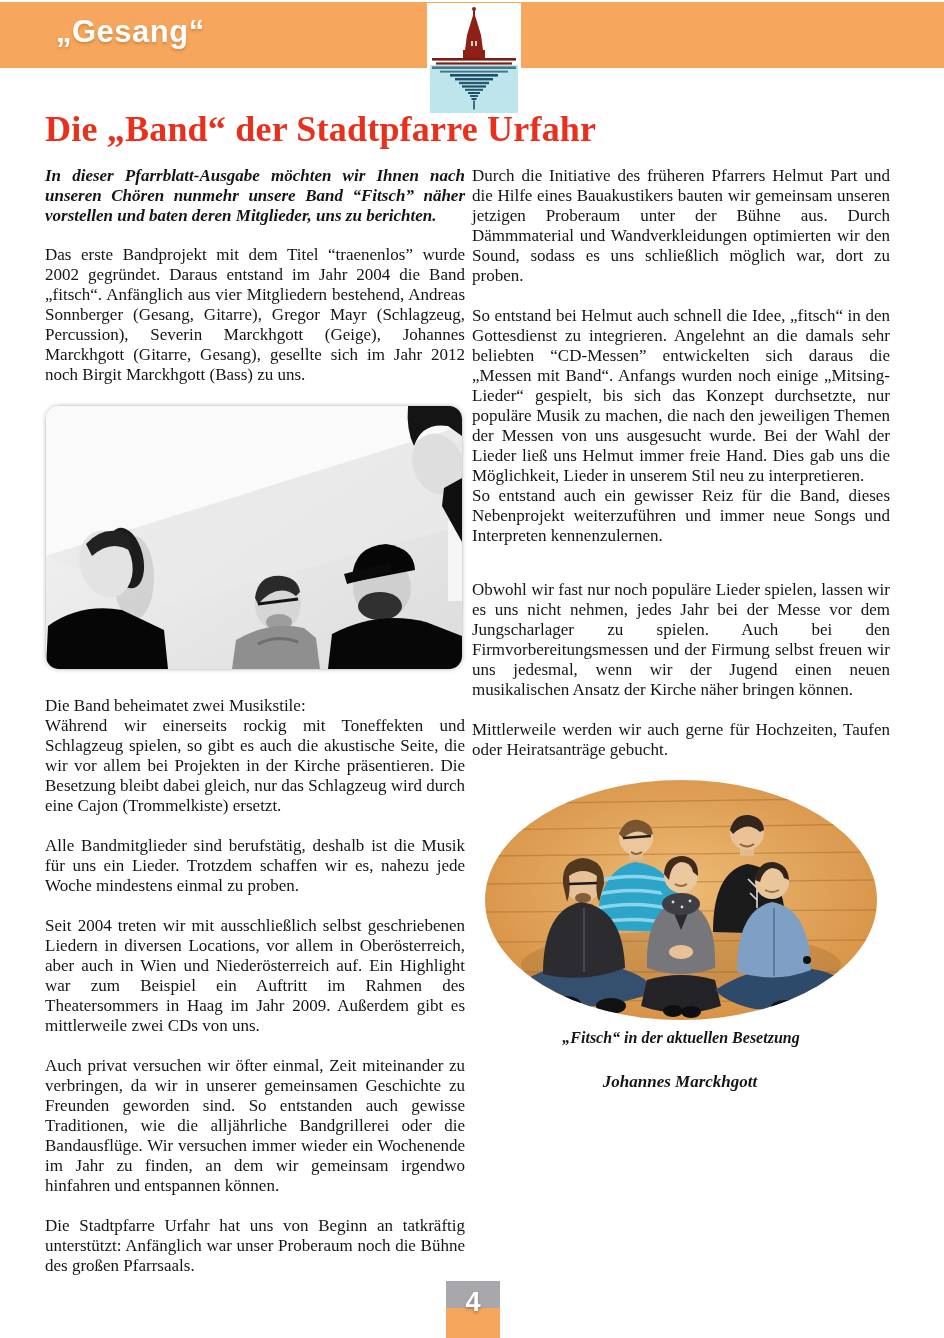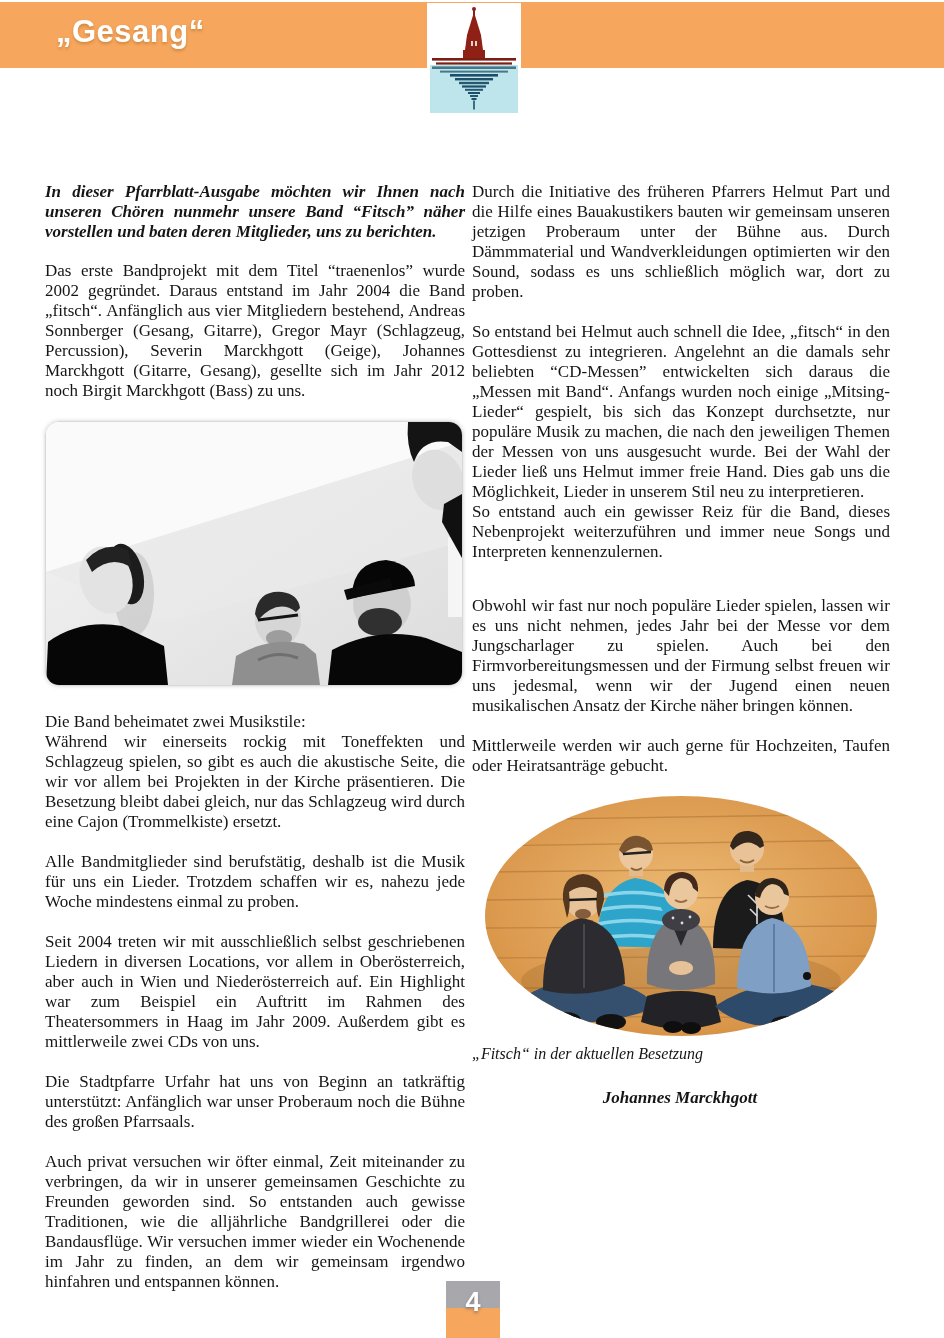--- a/index.html
+++ b/index.html
@@ -13,33 +13,33 @@
             text-shadow:0 2px 3px rgba(140,80,10,.35);}
   .logo-box{position:absolute;left:427px;top:3px;width:94px;height:110px;background:#ffffff;
             display:flex;align-items:flex-start;justify-content:center;}
   .logo-box svg{display:block;}
 
   
   .page-title{position:absolute;left:45px;top:108px;width:860px;
               font-size:36px;font-weight:bold;color:#E8301D;letter-spacing:.2px;}
 
   
-  .col{position:absolute;top:166px;font-size:17px;line-height:20px;text-align:justify;margin-top:16px;}
+  .col{position:absolute;top:166px;font-size:17px;line-height:20px;text-align:justify;}
   .col-left{left:45px;width:420px;}
   .col-right{left:472px;width:418px;}
   .para{margin:0 0 20px 0;white-space:pre-line;}
   .para.intro{font-weight:bold;font-style:italic;margin-bottom:19px;}
   .para.mb-extra{margin-bottom:34px;font-family:Liberation Serif, serif;}
 
   .photo-bw{width:416px;height:263px;margin:0 0 26px 0;border-radius:14px;overflow:hidden;
             border:1px solid #d8d8d8;box-shadow:0 0 4px rgba(0,0,0,.18);}
   .photo-bw svg{display:block;}
 
   .photo-oval-wrap{width:392px;height:240px;margin:16px auto 8px auto;}
-  .photo-caption{text-align:left;font-weight:normal;font-style:italic;font-size:16px;
+  .photo-caption{text-align:center;font-weight:bold;font-style:italic;font-size:16px;
                  margin:0 0 24px 0;}
 
   .signature{text-align:center;font-weight:bold;font-style:italic;font-size:17px;
              margin-top:18px;padding-right:2px;}
 
   
   .footer-block{position:absolute;left:446px;top:1281px;width:54px;height:57px;}
   .footer-gray{position:absolute;left:0;top:0;width:54px;height:27px;background:#A7A7AC;}
   .footer-orange{position:absolute;left:0;top:27px;width:54px;height:30px;background:#F6A65D;}
   .page-number{position:absolute;left:0;top:6px;width:54px;text-align:center;
@@ -79,20 +79,21 @@
         <rect x="32" y="82.4" width="24" height="2.2" fill="#1D5068"></rect>
         <rect x="35" y="85.8" width="18" height="2" fill="#235A72"></rect>
         <rect x="38" y="89" width="12" height="2" fill="#1D5068"></rect>
         <rect x="40" y="92" width="8" height="2" fill="#235A72"></rect>
         <rect x="41.5" y="95" width="5" height="2" fill="#1D5068"></rect>
         <rect x="43.2" y="97.5" width="1.6" height="9" fill="#1D5068"></rect>
       </svg>
     </span>
   </div>
 
+  <div class="page-title">Die „Band“ der Stadtpfarre Urfahr</div>
 
   <div class="col col-left">
     <p class="para intro">In dieser Pfarrblatt-Ausgabe möchten wir Ihnen nach unseren Chören nunmehr unsere Band “Fitsch” näher vorstellen und baten deren Mitglieder, uns zu berichten.</p>
     <p class="para">Das erste Bandprojekt mit dem Titel “traenenlos” wurde 2002 gegründet. Daraus entstand im Jahr 2004 die Band „fitsch“. Anfänglich aus vier Mitgliedern bestehend, Andreas Sonnberger (Gesang, Gitarre), Gregor Mayr (Schlagzeug, Percussion), Severin Marckhgott (Geige), Johannes Marckhgott (Gitarre, Gesang), gesellte sich im Jahr 2012 noch Birgit Marckhgott (Bass) zu uns.</p>
 
     <div class="photo-bw">
       <svg width="416" height="263" viewBox="0 0 416 263" preserveAspectRatio="none">
         <defs>
           <linearGradient id="bwbg" x1="0" y1="0" x2="1" y2="1">
             <stop offset="0" stop-color="#f6f6f6"></stop>
@@ -126,22 +127,22 @@
         <ellipse cx="392" cy="58" rx="25" ry="31" fill="#dedede" transform="rotate(-22 392 58)"></ellipse>
         <path d="M368,40 Q376,16 402,20 L416,30 L416,0 L362,0 Q360,24 368,40 Z" fill="#141414"></path>
         <path d="M398,82 L416,72 L416,136 L396,100 Z" fill="#101010"></path>
       </svg>
     </div>
 
     <p class="para">Die Band beheimatet zwei Musikstile:
 Während wir einerseits rockig mit Toneffekten und Schlagzeug spielen, so gibt es auch die akustische Seite, die wir vor allem bei Projekten in der Kirche präsentieren. Die Besetzung bleibt dabei gleich, nur das Schlagzeug wird durch eine Cajon (Trommelkiste) ersetzt.</p>
     <p class="para">Alle Bandmitglieder sind berufstätig, deshalb ist die Musik für uns ein Lieder. Trotzdem schaffen wir es, nahezu jede Woche mindestens einmal zu proben.</p>
     <p class="para">Seit 2004 treten wir mit ausschließlich selbst geschriebenen Liedern in diversen Locations, vor allem in Oberösterreich, aber auch in Wien und Niederösterreich auf. Ein Highlight war zum Beispiel ein Auftritt im Rahmen des Theatersommers in Haag im Jahr 2009. Außerdem gibt es mittlerweile zwei CDs von uns.</p>
+    <p class="para">Auch privat versuchen wir öfter einmal, Zeit miteinander zu verbringen, da wir in unserer gemeinsamen Geschichte zu Freunden geworden sind. So entstanden auch gewisse Traditionen, wie die alljährliche Bandgrillerei oder die Bandausflüge. Wir versuchen immer wieder ein Wochenende im Jahr zu finden, an dem wir gemeinsam irgendwo hinfahren und entspannen können.</p>
     <p class="para">Die Stadtpfarre Urfahr hat uns von Beginn an tatkräftig unterstützt: Anfänglich war unser Proberaum noch die Bühne des großen Pfarrsaals.</p>
-    <p class="para">Auch privat versuchen wir öfter einmal, Zeit miteinander zu verbringen, da wir in unserer gemeinsamen Geschichte zu Freunden geworden sind. So entstanden auch gewisse Traditionen, wie die alljährliche Bandgrillerei oder die Bandausflüge. Wir versuchen immer wieder ein Wochenende im Jahr zu finden, an dem wir gemeinsam irgendwo hinfahren und entspannen können.</p>
   </div>
 
   <div class="col col-right">
     <p class="para">Durch die Initiative des früheren Pfarrers Helmut Part und die Hilfe eines Bauakustikers bauten wir gemeinsam unseren jetzigen Proberaum unter der Bühne aus. Durch Dämmmaterial und Wandverkleidungen optimierten wir den Sound, sodass es uns schließlich möglich war, dort zu proben.</p>
     <p class="para mb-extra">So entstand bei Helmut auch schnell die Idee, „fitsch“ in den Gottesdienst zu integrieren. Angelehnt an die damals sehr beliebten “CD-Messen” entwickelten sich daraus die „Messen mit Band“. Anfangs wurden noch einige „Mitsing-Lieder“ gespielt, bis sich das Konzept durchsetzte, nur populäre Musik zu machen, die nach den jeweiligen Themen der Messen von uns ausgesucht wurde. Bei der Wahl der Lieder ließ uns Helmut immer freie Hand. Dies gab uns die Möglichkeit, Lieder in unserem Stil neu zu interpretieren.
 So entstand auch ein gewisser Reiz für die Band, dieses Nebenprojekt weiterzuführen und immer neue Songs und Interpreten kennenzulernen.</p>
     <p class="para">Obwohl wir fast nur noch populäre Lieder spielen, lassen wir es uns nicht nehmen, jedes Jahr bei der Messe vor dem Jungscharlager zu spielen. Auch bei den Firmvorbereitungsmessen und der Firmung selbst freuen wir uns jedesmal, wenn wir der Jugend einen neuen musikalischen Ansatz der Kirche näher bringen können.</p>
     <p class="para">Mittlerweile werden wir auch gerne für Hochzeiten, Taufen oder Heiratsanträge gebucht.</p>
 
     <div class="photo-oval-wrap">

